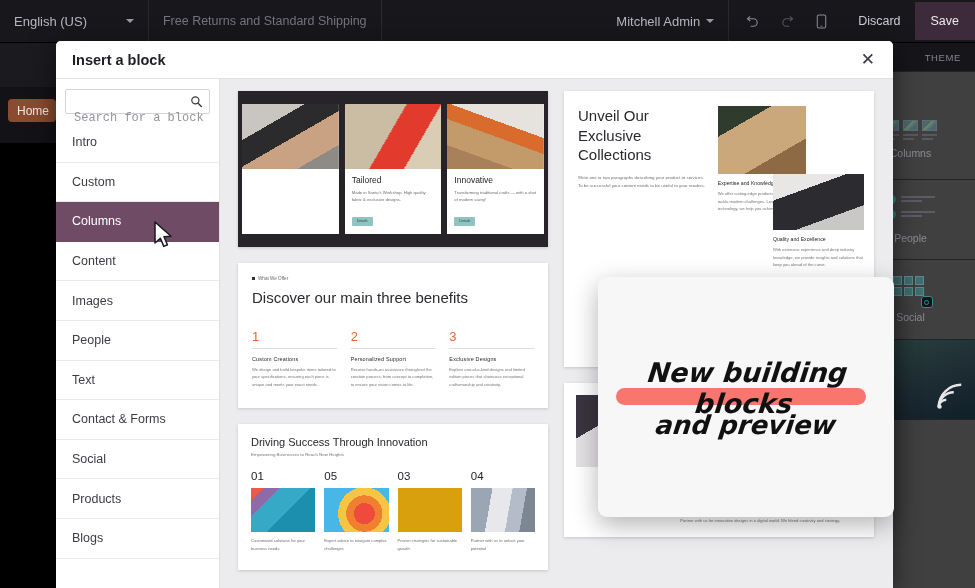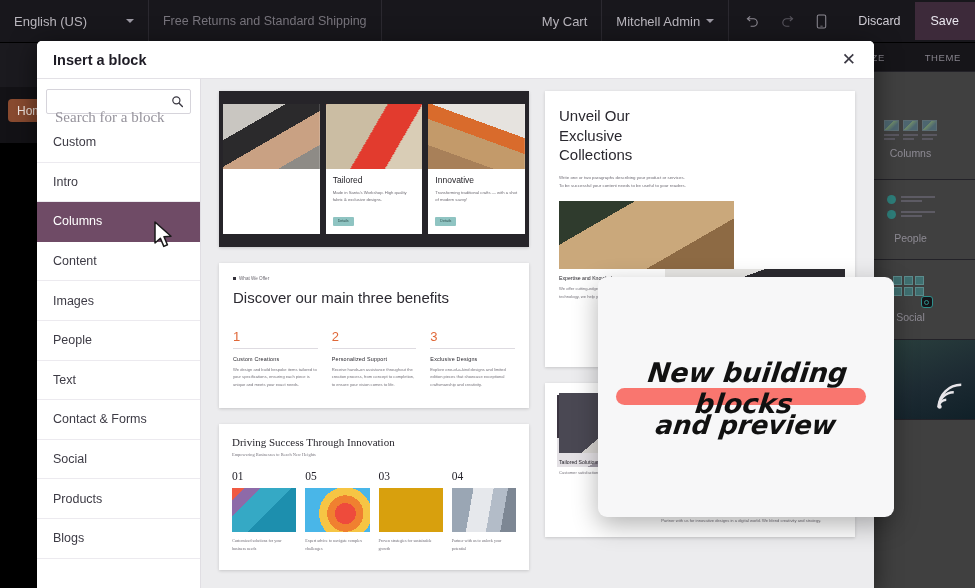--- a/index.html
+++ b/index.html
@@ -81,42 +81,42 @@
   .thumb-social .badge { position: absolute; right: -4px; bottom: -4px; width: 12px; height: 12px;
     border: 1px solid #2e8f8c; border-radius: 3px; display: flex; align-items: center;
     justify-content: center; background: #141317; }
   .thumb-social .badge i { width: 5px; height: 5px; border: 1px solid #2e8f8c; border-radius: 50%; }
   .rblock-photo { width: 100%; height: 100%;
     background: linear-gradient(160deg,#2d4440,#1d2b33 60%,#102028); position: relative; }
   .wifi { position: absolute; right: 10px; bottom: 8px; width: 30px; height: 30px; }
 
   
   .modal {
-    position: absolute; left: 37px; top: 41px; width: 837px; height: 547px;
+    position: absolute; left: 56px; top: 41px; width: 837px; height: 547px;
     background: #fff; border-radius: 5px 5px 0 0;
     box-shadow: 0 6px 26px rgba(0,0,0,.55);
     overflow: hidden; display: flex; flex-direction: column;
   }
   .modal-head {
     height: 38px; flex: 0 0 38px; display: flex; align-items: center;
     padding: 0 16px; border-bottom: 1px solid #e3e1e6; background: #fff;
   }
   .modal-title { font-size: 14.5px; font-weight: bold; color: #1f1d26; }
   .modal-close { margin-left: auto; color: #3b3944; font-size: 17px; line-height: 1;
     cursor: pointer; padding: 4px 2px; }
   .modal-body { flex: 1 1 auto; display: flex; min-height: 0; }
 
   
   .m-side { width: 164px; flex: 0 0 164px; border-right: 1px solid #e0dee3;
     background: #fff; display: flex; flex-direction: column; }
   .search-wrap { padding: 10px 9px 9px 9px; }
   .search-box { position: relative; height: 25px; border: 1px solid #d6d4db;
     border-radius: 2px; background: #fff; display: flex; align-items: center; }
   .search-box input { border: 0; outline: 0; flex: 1; height: 100%; padding: 0 24px 0 8px;
-    font-size: 15px; color: #3a3842; font-family: Liberation Serif, serif;
+    font-size: 12px; color: #3a3842; font-family: Liberation Mono, monospace;
     background: transparent; margin-top: 32px; }
   .search-box input::placeholder { color: #96939c; }
   .search-ic { position: absolute; right: 6px; top: 4px; color: #4a4852; }
   .cat-list { flex: 1 1 auto; overflow: hidden; }
   .cat {
     height: 39.6px; display: flex; align-items: center; padding-left: 16px;
     font-size: 12.5px; color: #3d3b45; border-bottom: 1px solid #eceaef; cursor: pointer;
   }
   .cat.active { background: #6f4b66; color: #ffffff; border-bottom-color: #6f4b66; }
 
@@ -151,35 +151,35 @@
     margin-bottom: 20px; }
   .b2-cols { display: flex; gap: 14px; }
   .b2-col { flex: 1; }
   .b2-num { font-size: 13px; color: #e06838; margin-bottom: 4px; }
   .b2-rule { height: 1px; background: #dedbe1; margin-bottom: 7px; }
   .b2-col h5 { font-size: 5.4px; font-weight: normal; color: #27252c; margin-bottom: 4px;
     letter-spacing: .2px; }
   .b2-col p { font-size: 4.1px; line-height: 1.85; color: #75727a; }
 
   
-  .b3 { padding: 12px 13px 18px 13px; font-family: Liberation Serif, serif; }
+  .b3 { padding: 12px 13px 18px 13px; }
   .b3 h3 { font-size: 11px; font-weight: normal; color: #27252c; margin-bottom: 4px; }
   .b3 .sub { font-size: 4.4px; color: #77747d; margin-bottom: 13px; }
   .b3-cols { display: flex; gap: 9px; }
   .b3-col { flex: 1; }
   .b3-num { font-size: 11.5px; color: #24222a; margin-bottom: 6px; }
   .b3-img { height: 44px; margin-bottom: 5px; }
   .i1 { background: linear-gradient(135deg,#f05a43 0 12%,#8e6aa8 12% 26%,#35a9c5 26% 55%,#1d8fae 55%); }
   .i2 { background: radial-gradient(circle at 62% 58%, #ee4b3c 0 22%, #f08030 22% 38%, #f6c544 38% 55%, #49b6e8 55%); }
   .i3 { background: linear-gradient(160deg,#d8a00d 0 100%); }
   .i4 { background: linear-gradient(100deg,#9aa6b4 0 30%,#e6e8ec 30% 58%,#b3bcc8 58% 78%,#7d8794 78%); }
   .b3-col p { font-size: 4.1px; line-height: 1.8; color: #6f6c75; }
 
   
-  .b4 { padding: 15px 14px 14px 14px; display: flex; gap: 10px; flex-direction: column; }
+  .b4 { padding: 15px 14px 14px 14px; display: flex; gap: 10px; }
   .b4-left { width: 46%; }
   .b4-left h2 { font-size: 15px; font-weight: normal; color: #2a282f;
     line-height: 1.3; margin-bottom: 9px; }
   .b4-left p { font-size: 4.4px; line-height: 2; color: #6f6c75; }
   .b4-right { flex: 1; position: relative; }
   .b4-r1 { width: 62%; }
   .b4-img1 { height: 68px; background: linear-gradient(150deg,#2f3b2d 0 26%,#caa87b 26% 70%,#8d6a44 70%); }
   .b4-sub { font-size: 5.2px; color: #26242b; margin: 6px 0 4px 0; }
   .b4-p { font-size: 4.1px; line-height: 1.85; color: #75727a; }
   .b4-r2 { position: absolute; right: -4px; top: 68px; width: 64%; }
@@ -305,21 +305,20 @@
     </div>
   </div>
 
   <div class="editor-topbar">
     <div class="tb-seg div-right">
       <span>English (US)</span>
       <span class="caret"></span>
     </div>
     <div class="tb-seg muted div-right">Free Returns and Standard Shipping</div>
     <div class="tb-spacer"></div>
-    <div class="tb-seg div-right">My Cart</div>
     <div class="tb-seg">
       <span>Mitchell Admin</span>
       <span class="caret"></span>
     </div>
     <div class="tb-icons">
       <span class="ic">
         <svg width="15" height="15" viewBox="0 0 16 16">
             <path d="M3 5h6a4 4 0 0 1 0 8H6" fill="none" stroke="#8e8b94" stroke-width="1.2"></path>
             <path d="M5.5 2.5 2.6 5l2.9 2.5" fill="none" stroke="#8e8b94" stroke-width="1.2"></path>
           </svg>
@@ -355,22 +354,22 @@
             <input type="text" placeholder="Search for a block" style="">
             <span class="search-ic">
               <svg width="13" height="13" viewBox="0 0 16 16">
                   <circle cx="6.6" cy="6.6" r="4.4" fill="none" stroke="#3a3842" stroke-width="1.5"></circle>
                   <path d="M10 10.2 14 14.2" stroke="#3a3842" stroke-width="1.7" stroke-linecap="round"></path>
                 </svg>
             </span>
           </div>
         </div>
         <div class="cat-list">
+          <div class="cat">Intro</div>
           <div class="cat">Custom</div>
-          <div class="cat">Intro</div>
           <div class="cat active">Columns</div>
           <div class="cat">Content</div>
           <div class="cat">Images</div>
           <div class="cat">People</div>
           <div class="cat">Text</div>
           <div class="cat">Contact &amp; Forms</div>
           <div class="cat">Social</div>
           <div class="cat">Products</div>
           <div class="cat">Blogs</div>
         </div>

